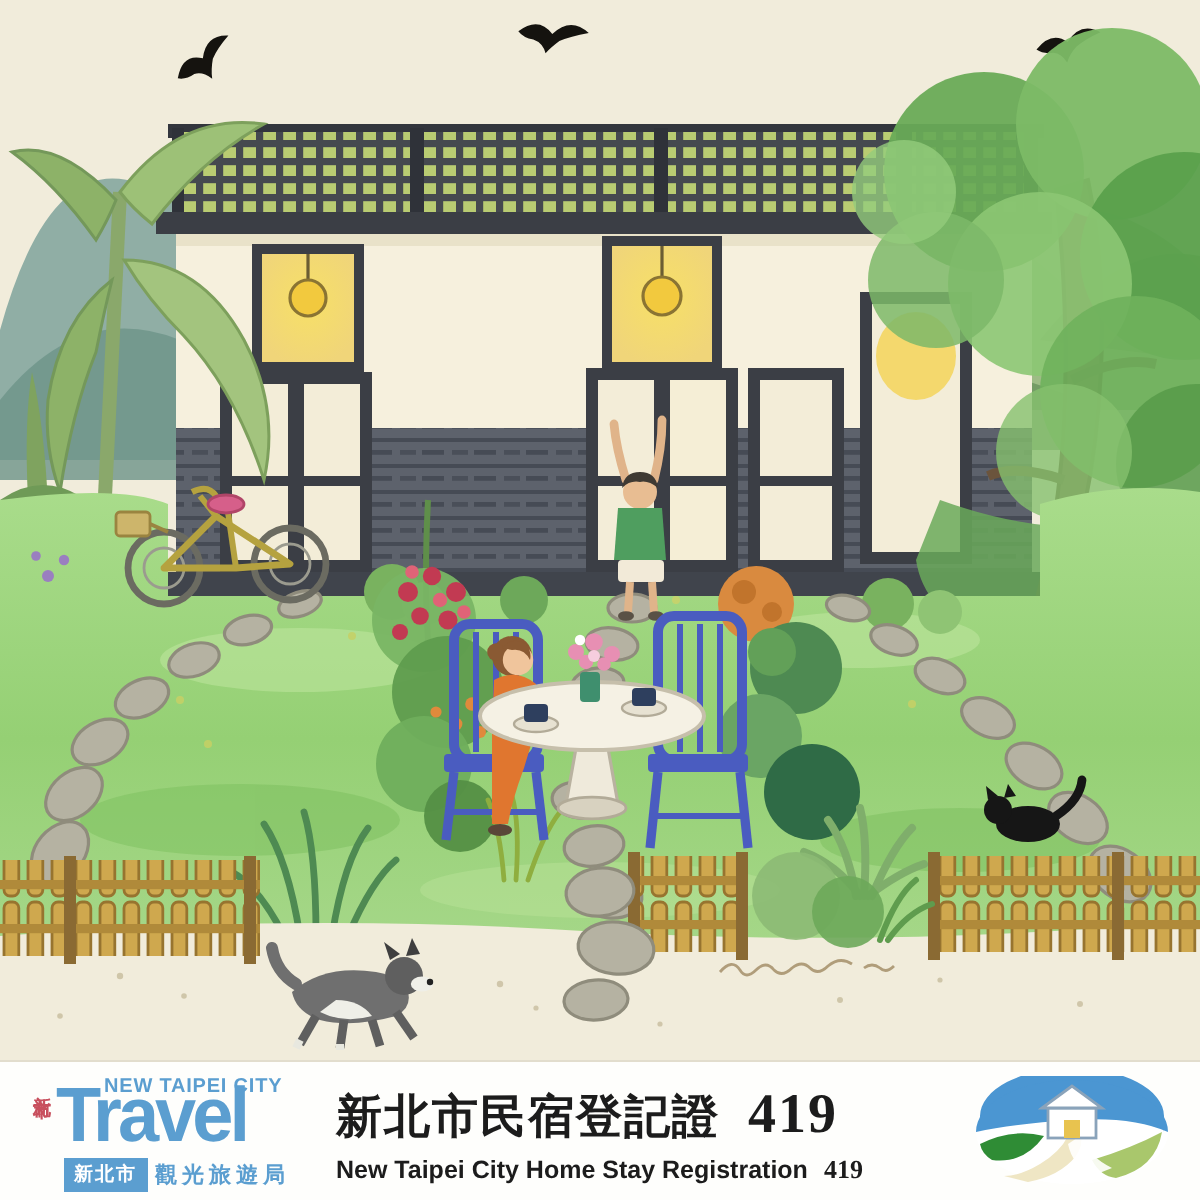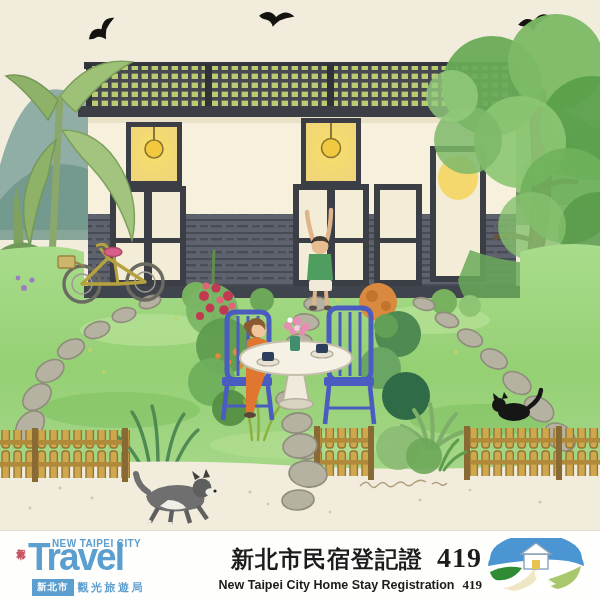--- a/index.html
+++ b/index.html
@@ -16,21 +16,21 @@
     font-size:9px;font-weight:bold;color:#c8505e;letter-spacing:1px;line-height:1;
   }
   .t-head{position:absolute;left:42px;top:3px;font-size:10px;font-weight:bold;color:#5b9ed0;letter-spacing:.4px;white-space:nowrap;}
   .t-word{
     position:absolute;left:18px;top:2px;font-size:37px;font-weight:bold;color:#5b9ed0;
     font-family:"Liberation Sans",sans-serif;letter-spacing:-2px;transform:scaleY(1.04);
   }
   .t-bottom{position:absolute;left:22px;top:44px;display:flex;align-items:center;gap:4px;white-space:nowrap;}
   .t-box{background:#5b9ed0;color:#ffffff;font-size:9.5px;font-weight:bold;padding:2px 5px;letter-spacing:1px;}
   .t-bureau{color:#5b9ed0;font-size:11px;font-weight:bold;letter-spacing:2.5px;}
-  .reg-text{flex:1 1 auto;text-align:right;line-height:1.25;padding-top:2px;}
+  .reg-text{flex:1 1 auto;text-align:left;line-height:1.25;padding-top:2px;}
   .reg-zh{font-size:23px;font-weight:bold;color:#1c1c1c;letter-spacing:1px;white-space:nowrap;}
   .reg-zh .reg-num{font-family:"Liberation Serif",serif;font-size:28px;font-weight:bold;margin-left:14px;}
   .reg-en{font-size:12.5px;color:#1c1c1c;font-weight:bold;margin-top:2px;white-space:nowrap;}
   .reg-en .reg-num-en{font-family:"Liberation Serif",serif;font-size:13px;margin-left:8px;}
   .homestay-logo{flex:0 0 auto;width:108px;height:60px;display:flex;align-items:center;justify-content:center;}
 </style>
 </head>
 <body>
 
 <div class="card">

